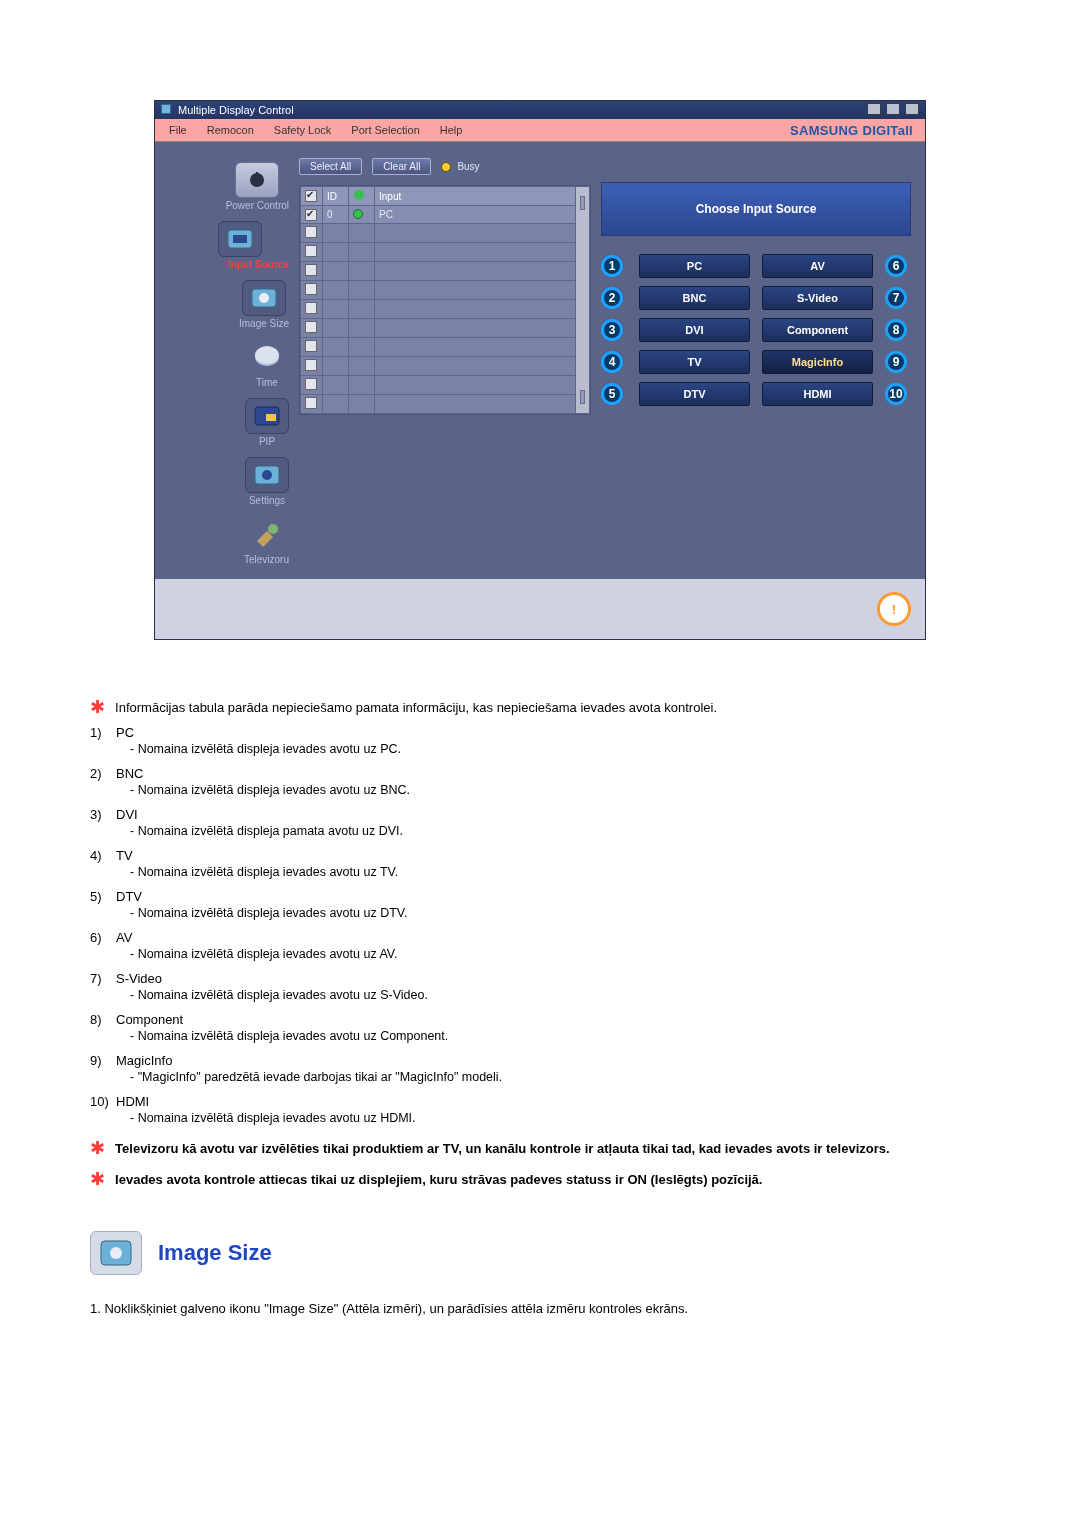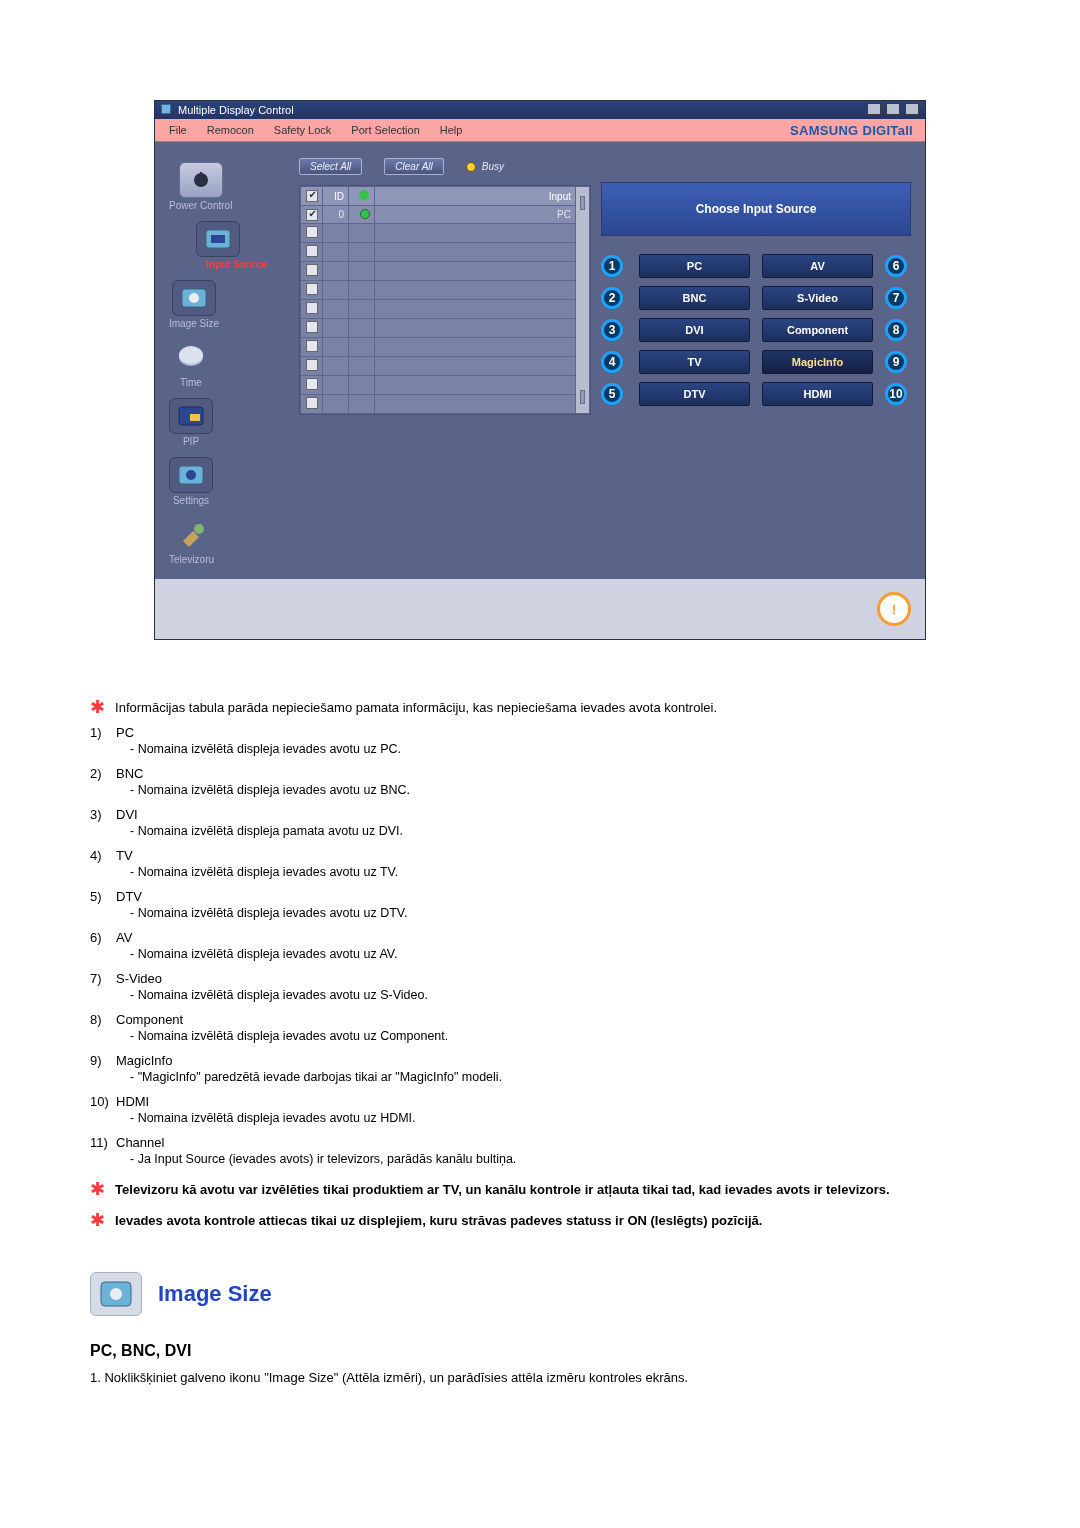--- a/index.html
+++ b/index.html
@@ -54,21 +54,21 @@
     background: #5a6489;
     min-height: 330px;
     padding: 16px 14px 10px 14px;
     gap: 10px;
     align-items: flex-start;
   }
 
   
   .sidebar {
     width: 120px;
-    display: flex; flex-direction: column; align-items: flex-start;
+    display: flex; flex-direction: column; align-items: flex-end;
     gap: 2px;
     color: #cfd3e3; font-size: 10px;
     padding-top: 0;
   }
   .sidebar .slot { text-align: center; padding: 4px 0 4px 0; }
   .sidebar .icn {
     width: 44px; height: 36px; margin: 0 auto 2px auto;
     border-radius: 6px;
     display: flex; align-items: center; justify-content: center;
   }
@@ -77,42 +77,41 @@
     font-size: 10px; color: #b9bedb;
   }
   .sidebar .active .lbl { color: #ff3b3b; font-weight: bold; margin-left: 37px; }
 
   
   .center {
     flex: 1;
     display: flex; flex-direction: column;
   }
   .toprow {
-    display: flex; align-items: center; gap: 22px;
+    display: flex; align-items: center; gap: 10px;
     margin-bottom: 10px;
-    font-style: italic;
   }
   .btn3d {
     font-size: 10px; color: #eef;
     padding: 2px 10px;
     background: linear-gradient(#6d7aa8, #4a5680);
     border: 1px solid #aab0d0;
     border-radius: 2px;
     text-align: center;
   }
   .busy { display: flex; align-items: center; color: #e7e7ef; font-size: 10px; gap: 6px; }
   .busydot { width: 10px; height: 10px; background: #ffcc33; border-radius: 50%; border: 1px solid #6b5300; }
 
   .grid {
     background: #7a83a6;
     border: 1px solid #4a527a;
     font-size: 10px; color: #e9eaf2;
   }
   .grid table { border-collapse: collapse; width: 100%; }
-  .grid th, .grid td { border: 1px solid #5c668f; padding: 2px 4px; height: 18px; text-align: right; }
+  .grid th, .grid td { border: 1px solid #5c668f; padding: 2px 4px; height: 18px; text-align: left; }
   .grid th { background: #8f97b8; color: #fff; font-weight: normal; }
   .grid td.chk { width: 22px; }
   .grid td.id  { width: 26px; }
   .grid td.pwr { width: 26px; }
   .grid .row1 td { background: #858eb0; }
   .chkbox { display:inline-block; width:12px; height:12px; border:1px solid #666; background:#e4e6ef; }
   .chkbox.on::after { content:"✔"; color:#2b2f44; font-size:10px; position:relative; top:-2px; }
   .pwrdot { display:inline-block; width:10px; height:10px; border-radius:50%; background:#35c24a; border:1px solid #1a6a28; }
   .grid .scroll { width: 14px; background: #b8bcce; }
   .grid .scroll .arr { height: 14px; background: #949ab6; border: 1px solid #6a7090; }
@@ -432,21 +431,20 @@
     <li><span class="n">1)</span><span>PC</span><div class="sub">- Nomaina izvēlētā displeja ievades avotu uz PC.</div></li>
     <li><span class="n">2)</span><span>BNC</span><div class="sub">- Nomaina izvēlētā displeja ievades avotu uz BNC.</div></li>
     <li><span class="n">3)</span><span>DVI</span><div class="sub">- Nomaina izvēlētā displeja pamata avotu uz DVI.</div></li>
     <li><span class="n">4)</span><span>TV</span><div class="sub">- Nomaina izvēlētā displeja ievades avotu uz TV.</div></li>
     <li><span class="n">5)</span><span>DTV</span><div class="sub">- Nomaina izvēlētā displeja ievades avotu uz DTV.</div></li>
     <li><span class="n">6)</span><span>AV</span><div class="sub">- Nomaina izvēlētā displeja ievades avotu uz AV.</div></li>
     <li><span class="n">7)</span><span>S-Video</span><div class="sub">- Nomaina izvēlētā displeja ievades avotu uz S-Video.</div></li>
     <li><span class="n">8)</span><span>Component</span><div class="sub">- Nomaina izvēlētā displeja ievades avotu uz Component.</div></li>
     <li><span class="n">9)</span><span>MagicInfo</span><div class="sub">- "MagicInfo" paredzētā ievade darbojas tikai ar "MagicInfo" modeli.</div></li>
     <li><span class="n">10)</span><span>HDMI</span><div class="sub">- Nomaina izvēlētā displeja ievades avotu uz HDMI.</div></li>
-    <li><span class="n">11)</span><span>Channel</span><div class="sub">- Ja Input Source (ievades avots) ir televizors, parādās kanālu bultiņa.</div></li>
   </ol>
 
   <div class="note bold">
     <span class="star">✱</span>
     <span class="txt">Televizoru kā avotu var izvēlēties tikai produktiem ar TV, un kanālu kontrole ir atļauta tikai tad, kad ievades avots ir televizors.</span>
   </div>
   <div class="note bold">
     <span class="star">✱</span>
     <span class="txt">Ievades avota kontrole attiecas tikai uz displejiem, kuru strāvas padeves statuss ir ON (Ieslēgts) pozīcijā.</span>
   </div>
@@ -454,16 +452,15 @@
   <div class="sectitle">
     <span class="secicon">
       <svg width="34" height="28">
           <rect x="2" y="2" width="30" height="24" rx="4" fill="#6cb2d8" stroke="#3a6480"></rect>
           <circle cx="17" cy="14" r="6" fill="#e9eef6"></circle>
         </svg>
     </span>
     <span class="txt">Image Size</span>
   </div>
 
-  <div class="subhead">PC, BNC, DVI</div>
   <div class="para">1. Noklikšķiniet galveno ikonu "Image Size" (Attēla izmēri), un parādīsies attēla izmēru kontroles ekrāns.</div>
 
 </div>
 
 </body></html>

